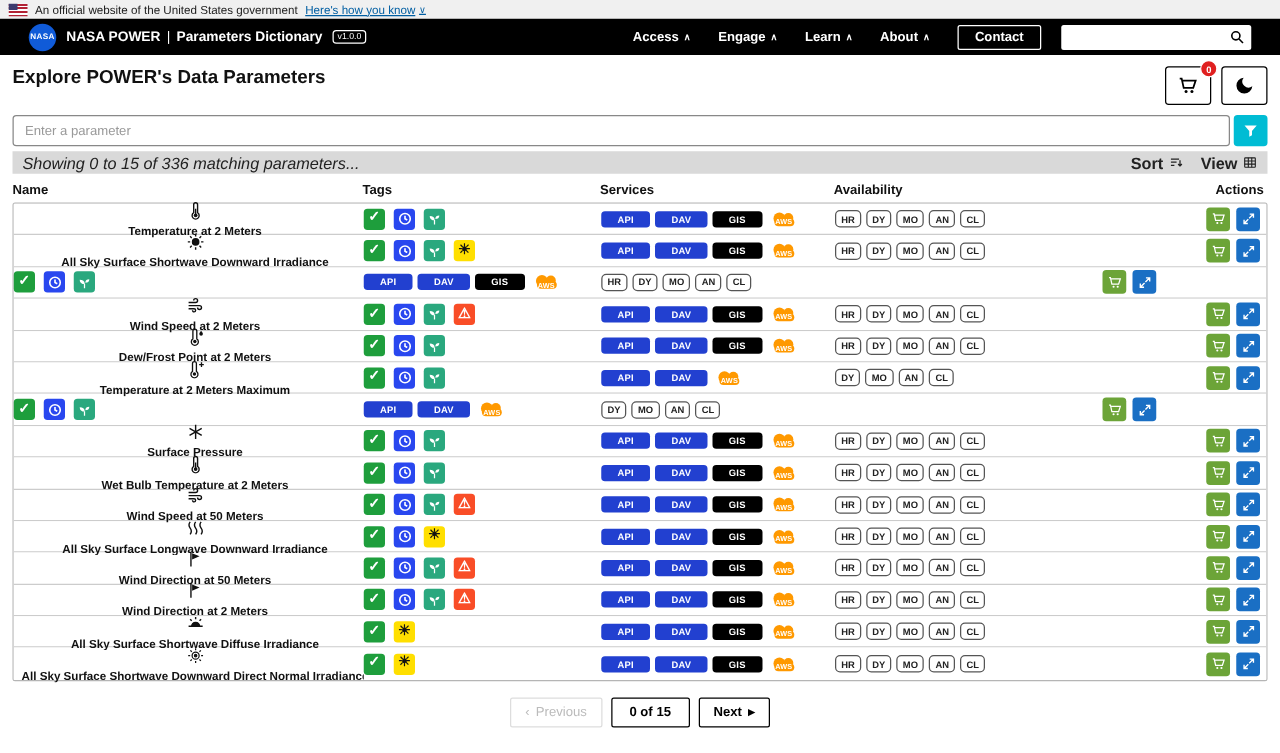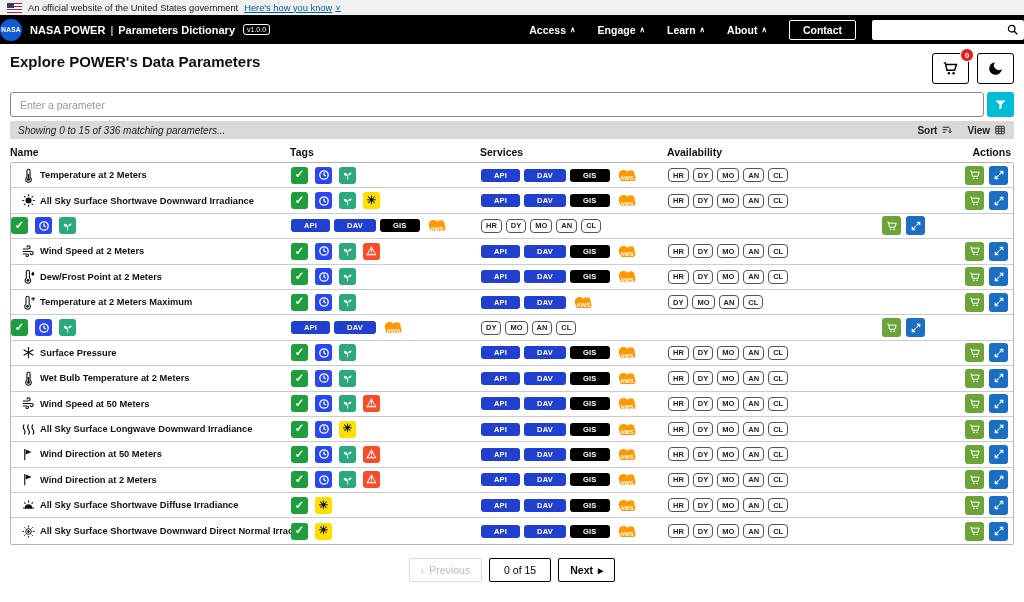--- a/index.html
+++ b/index.html
@@ -6,21 +6,21 @@
   html,body { width:1024px; height:602px; overflow:hidden; }
   body { font-family:"Liberation Sans", sans-serif; background:#fff; color:#111; }
 
   
   .usa-banner { height:15px; background:#f0f0f0; display:flex; align-items:center; gap:6px; padding:4px 7px; font-size:9.3px; color:#1b1b1b; }
   .flag { width:15px; height:10px; background:repeating-linear-gradient(#b22234 0 1.5px,#fff 1.5px 3px); position:relative; flex:none; }
   .flag::before { content:""; position:absolute; left:0; top:0; width:6.5px; height:5.5px; background:#3c3b6e; }
   .banner-link { color:#005ea2; text-decoration:underline; display:inline-flex; gap:3px; align-items:center; cursor:pointer; }
 
   
-  header { height:29px; background:#000; color:#fff; display:flex; align-items:center; padding:0 0; gap:8px; }
+  header { height:29px; background:#000; color:#fff; display:flex; align-items:center; padding:0 23px; gap:8px; }
   .nasa { width:22px; height:22px; border-radius:50%; background:#105bd8; font-size:6.5px; font-weight:bold; display:flex; align-items:center; justify-content:center; letter-spacing:.3px; flex:none; }
   .brand { font-size:11px; font-weight:bold; white-space:nowrap; }
   .sep { margin:0 5px; font-weight:normal; }
   .version { border:1px solid #fff; border-radius:3px; font-size:7px; padding:1px 3px; }
   nav { margin-left:auto; display:flex; gap:22px; font-size:10.5px; font-weight:bold; align-items:center; }
   .nav-item { display:inline-flex; gap:4px; align-items:center; cursor:pointer; }
   .chev { font-size:7.5px; line-height:1; }
   .contact { background:none; border:1.5px solid #fff; color:#fff; font-size:10.5px; font-weight:bold; padding:3px 13px; border-radius:2px; margin-left:14px; cursor:pointer; font-family:inherit; }
   .hsearch { width:152px; height:20px; background:#fff; border-radius:2px; display:flex; align-items:center; margin-left:8px; padding:0 5px; color:#000; }
   .hsearch input { flex:1; min-width:0; border:none; outline:none; font-size:10px; background:none; font-family:inherit; }
@@ -34,34 +34,34 @@
   .icon-btn { width:37px; height:31px; background:#fff; border:1.5px solid #000; border-radius:3px; display:flex; align-items:center; justify-content:center; position:relative; cursor:pointer; }
   .icon-btn .i { width:17px; height:17px; color:#000; }
   .badge { position:absolute; top:-6px; right:-6px; width:14px; height:14px; border-radius:50%; background:var(--cart-badge-red,#e02020); color:#fff; font-size:7.5px; font-weight:bold; display:flex; align-items:center; justify-content:center; border:1.5px solid #fff; }
 
   .search-row { display:flex; margin-top:8px; gap:3px; }
   .param-search { flex:1; height:25px; border:1px solid #888; border-radius:3px; padding:0 9px; font-size:10.5px; outline:none; font-family:inherit; }
   .param-search::placeholder { color:#999; }
   .filter-btn { width:27px; height:25px; background:var(--accent-cyan,#00bcd4); border:none; border-radius:3px; color:#fff; display:flex; align-items:center; justify-content:center; cursor:pointer; }
   .filter-btn .i { width:13px; height:13px; }
 
-  .status-row { margin-top:4px; height:18px; background:#d9d9d9; display:flex; align-items:center; padding:0 8px; font-size:10px; color:#222; }
+  .status-row { margin-top:4px; height:18px; background:#d9d9d9; display:flex; align-items:center; padding:0 8px; font-size:13px; color:#222; }
   .status { font-style:italic; }
   .sv { margin-left:auto; display:flex; gap:14px; align-items:center; }
   .ctl { display:inline-flex; gap:4px; align-items:center; cursor:pointer;font-weight:bold; }
   .ctl .i { width:12px; height:12px; }
 
   
   .thead, .prow { display:grid; grid-template-columns:280px 190px 187px 262px 1fr; align-items:center; }
   .thead { font-size:10.5px; font-weight:bold; padding:7px 0 4px; }
   .h-actions { text-align:right; padding-right:3px; }
   .tbody { border:1px solid #b5b5b5; border-radius:2px; }
   .prow { height:25.4px; border-bottom:1px solid #ccc; background:#fff; }
   .prow:last-child { border-bottom:none; }
-  .cname { display:flex; align-items:center; gap:4px; padding-left:10px; overflow:hidden; }
+  .cname { display:flex; align-items:center; gap:4px; padding-left:10px; overflow:hidden;flex-direction:column; }
   .picon { width:15px; height:15px; color:#111; flex:none; }
   .pname { font-size:9.3px; font-weight:bold; white-space:nowrap; }
   .ctags { display:flex; gap:7px; }
   .tag { width:17px; height:17px; border-radius:3px; display:flex; align-items:center; justify-content:center; color:#fff; font-weight:bold; }
   .tag .i { width:12px; height:12px; font-size:11.5px; display:flex; align-items:center; justify-content:center; line-height:1; }
   .tag-check { background:var(--tag-check-green,#1e9e3c); }
   .tag-clock { background:var(--tag-clock-blue,#2947ef); }
   .tag-plant { background:var(--tag-plant-teal,#2aa87e); }
   .tag-sun { background:var(--tag-sun-yellow,#ffdf00); color:#111; }
   .tag-warning { background:var(--tag-warning-red,#f94d27); }
@@ -77,21 +77,21 @@
   .cact { display:flex; gap:5px; justify-content:flex-end; padding-right:5px; }
   .abtn { width:19px; height:19px; border-radius:3px; border:none; display:inline-flex; align-items:center; justify-content:center; color:#fff; cursor:pointer; padding:0; }
   .abtn .i { width:12px; height:12px; }
   .abtn-add { background:var(--action-cart-green,#6ca438); }
   .abtn-exp { background:var(--action-expand-blue,#1a6fc4); }
 
   
   .pagination { display:flex; justify-content:center; align-items:center; gap:7px; margin-top:13px; }
   .pg { font-size:10.5px; padding:5px 11px; border-radius:2px; background:#fff; display:inline-flex; gap:5px; align-items:center; font-family:inherit; cursor:pointer; }
   .pg-prev { border:1px solid #ddd; color:#bbb; }
-  .pg-current { border:1.5px solid #000; font-weight:normal; color:#000; padding:5px 14px; cursor:default; }
+  .pg-current { border:1.5px solid #000; font-weight:bold; color:#000; padding:5px 14px; cursor:default; }
   .pg-next { border:1.5px solid #000; color:#000; font-weight:bold; }
 
   .i { display:inline-flex; align-items:center; justify-content:center; line-height:1; }
   .i svg { width:100%; height:100%; display:block; }
 </style>
 </head>
 <body>
 
 <div class="usa-banner">
   <span class="flag"></span>

